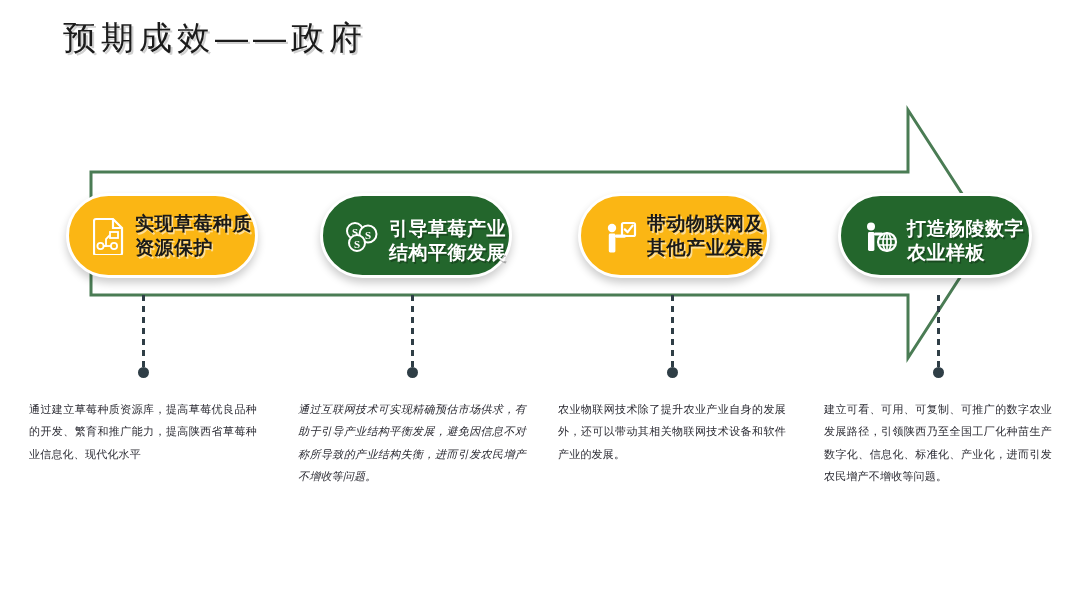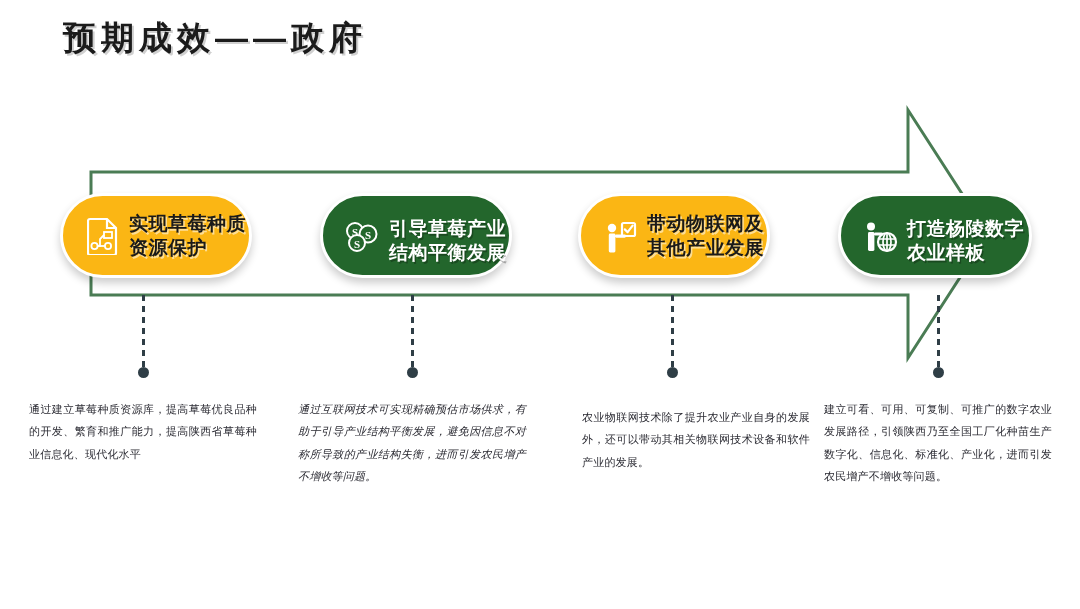--- a/index.html
+++ b/index.html
@@ -20,21 +20,21 @@
     width: 1080px;
     height: 609px;
   }
 
   
   #page-title {
     position: absolute;
     left: 63px;
     top: 16px;
     font-size: 33px;
-    font-weight: 700;
+    font-weight: 400;
     letter-spacing: 5px;
     color: #1b1b1b;
     white-space: nowrap;
     text-shadow: 2px 2px 0 rgba(120,120,120,0.35);
   }
 
   
   #arrow-svg {
     position: absolute;
     left: 0;
@@ -133,21 +133,21 @@
 
   <div class="connector" style="left:411px;"></div>
   <div class="connector-dot" style="left:407px;"></div>
 
   <div class="connector" style="left:671px;"></div>
   <div class="connector-dot" style="left:667px;"></div>
 
   <div class="connector" style="left:937px;"></div>
   <div class="connector-dot" style="left:933px;"></div>
 
-  <div class="pill amber" style="left:60px; top:193px; width:192px;">
+  <div class="pill amber" style="left:66px; top:193px; width:192px;">
     <span class="pill-icon">
       <svg width="32" height="38" viewBox="0 0 32 38" xmlns="http://www.w3.org/2000/svg">
         <path d="M3 2 h17 l9 9 v25 a2 2 0 0 1 -2 2 H3 a2 2 0 0 1 -2 -2 V4 a2 2 0 0 1 2 -2 z" fill="none" stroke="#ffffff" stroke-width="2.2"></path>
         <path d="M20 2 v9 h9" fill="none" stroke="#ffffff" stroke-width="2.2"></path>
         <rect x="17" y="15" width="8" height="6" fill="none" stroke="#ffffff" stroke-width="1.8"></rect>
         <circle cx="7.5" cy="29" r="3.1" fill="none" stroke="#ffffff" stroke-width="1.8"></circle>
         <circle cx="21" cy="29" r="3.1" fill="none" stroke="#ffffff" stroke-width="1.8"></circle>
         <path d="M17 18 L13 22 L13 29 L10.6 29" fill="none" stroke="#ffffff" stroke-width="1.8"></path>
         <path d="M10.6 29 L17.9 29" fill="none" stroke="#ffffff" stroke-width="1.8"></path>
       </svg>
@@ -197,17 +197,17 @@
       </svg>
     </span>
     <span class="pill-label">打造杨陵数字
 农业样板</span>
   </div>
 
   <div class="para" style="left:29px; width:228px;">通过建立草莓种质资源库，提高草莓优良品种的开发、繁育和推广能力，提高陕西省草莓种业信息化、现代化水平</div>
 
   <div class="para" style="left:298px; width:228px;font-style:italic;">通过互联网技术可实现精确预估市场供求，有助于引导产业结构平衡发展，避免因信息不对称所导致的产业结构失衡，进而引发农民增产不增收等问题。</div>
 
-  <div class="para" style="left:582px; width:228px;margin-top:8px;">农业物联网技术除了提升农业产业自身的发展外，还可以带动其相关物联网技术设备和软件产业的发展。</div>
+  <div class="para" style="left:558px; width:228px;">农业物联网技术除了提升农业产业自身的发展外，还可以带动其相关物联网技术设备和软件产业的发展。</div>
 
   <div class="para" style="left:824px; width:228px;">建立可看、可用、可复制、可推广的数字农业发展路径，引领陕西乃至全国工厂化种苗生产数字化、信息化、标准化、产业化，进而引发农民增产不增收等问题。</div>
 
 </div>
 
 </body></html>

